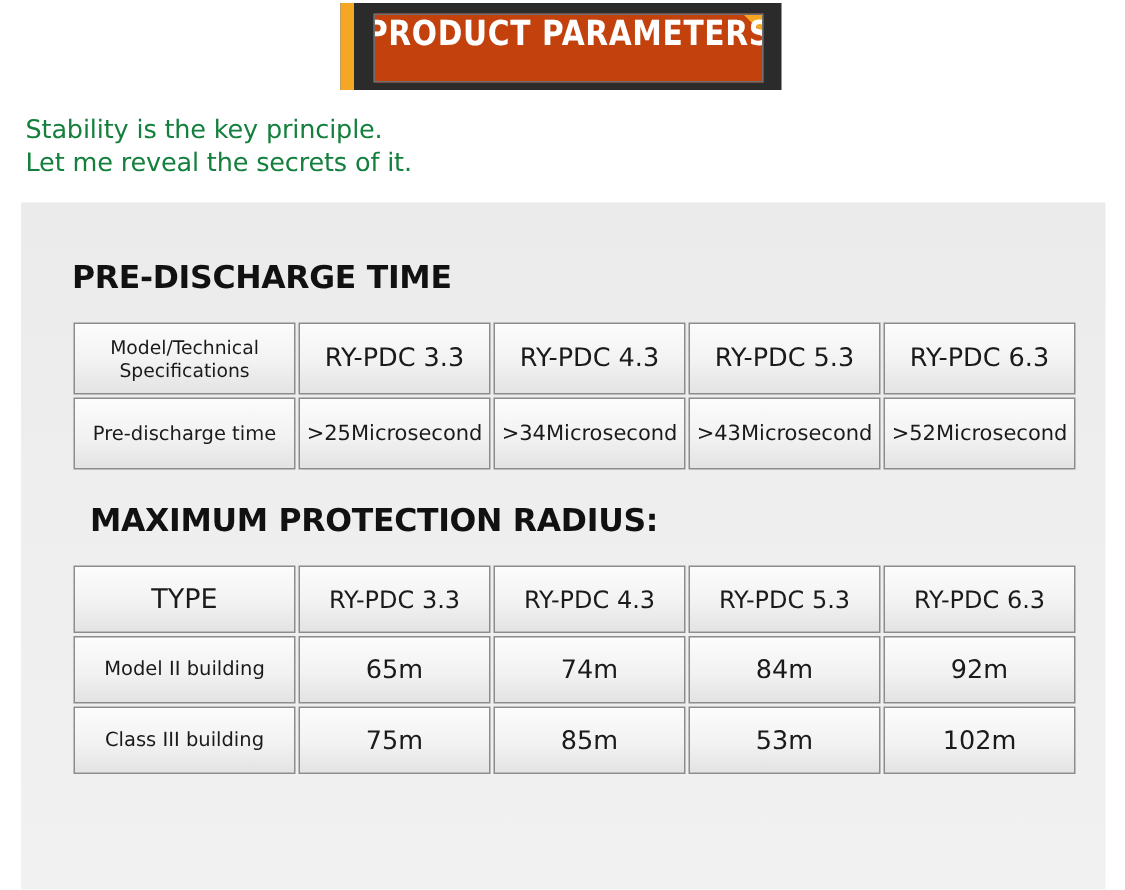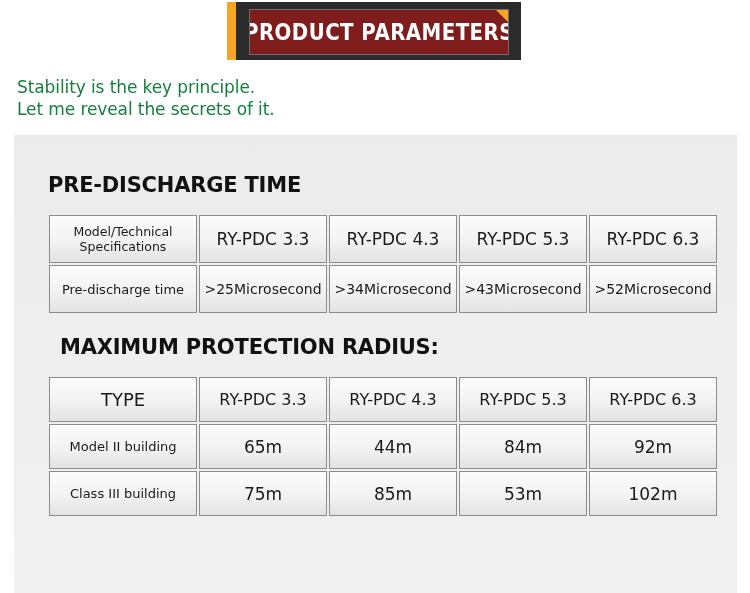--- a/index.html
+++ b/index.html
@@ -41,23 +41,22 @@
     height: 58px;
     background: #f5a623;
   }
   .banner-inner {
     position: absolute;
     left: 22px;
     top: 7px;
     width: 258px;
     height: 44px;
     border: 1px solid #6e6e6e;
-    background: #7f1d1d;
+    background: #c2410c;
     display: flex;
-    align-items: center;
     justify-content: center;
     overflow: hidden;
   }
   .banner-corner {
     position: absolute;
     right: 0;
     top: 0;
     width: 0;
     height: 0;
     border-top: 12px solid #f5a623;
@@ -215,21 +214,21 @@
       <tr>
         <td class="c-type">TYPE</td>
         <td class="c-model">RY-PDC 3.3</td>
         <td class="c-model">RY-PDC 4.3</td>
         <td class="c-model">RY-PDC 5.3</td>
         <td class="c-model">RY-PDC 6.3</td>
       </tr>
       <tr>
         <td class="c-rowhead">Model II building</td>
         <td class="c-value">65m</td>
-        <td class="c-value">44m</td>
+        <td class="c-value">74m</td>
         <td class="c-value">84m</td>
         <td class="c-value">92m</td>
       </tr>
       <tr>
         <td class="c-rowhead">Class III building</td>
         <td class="c-value">75m</td>
         <td class="c-value">85m</td>
         <td class="c-value">53m</td>
         <td class="c-value">102m</td>
       </tr>

